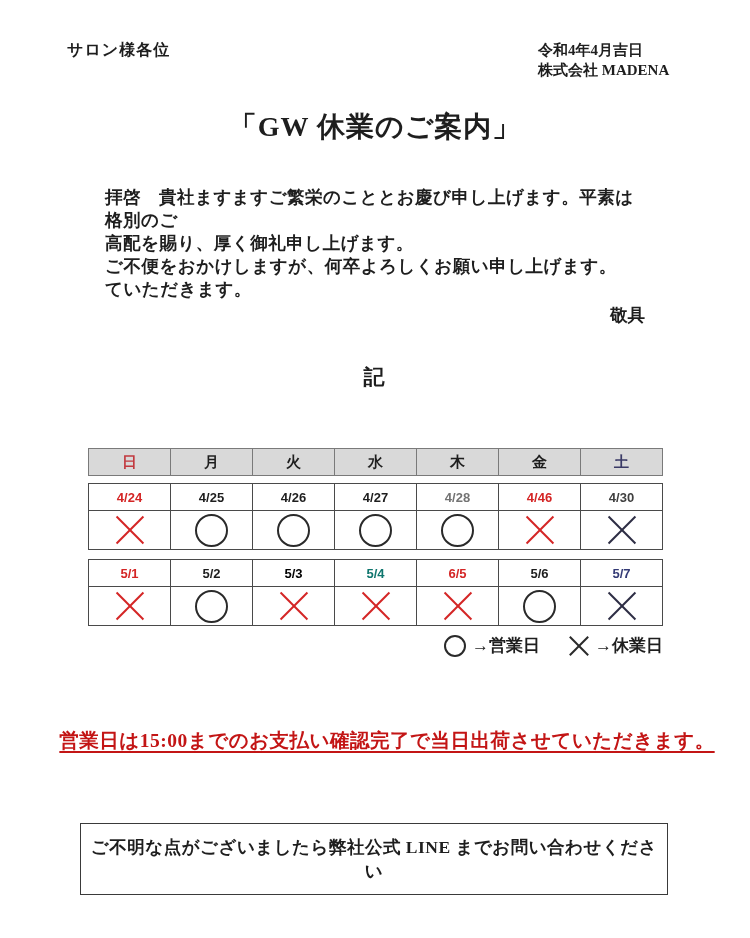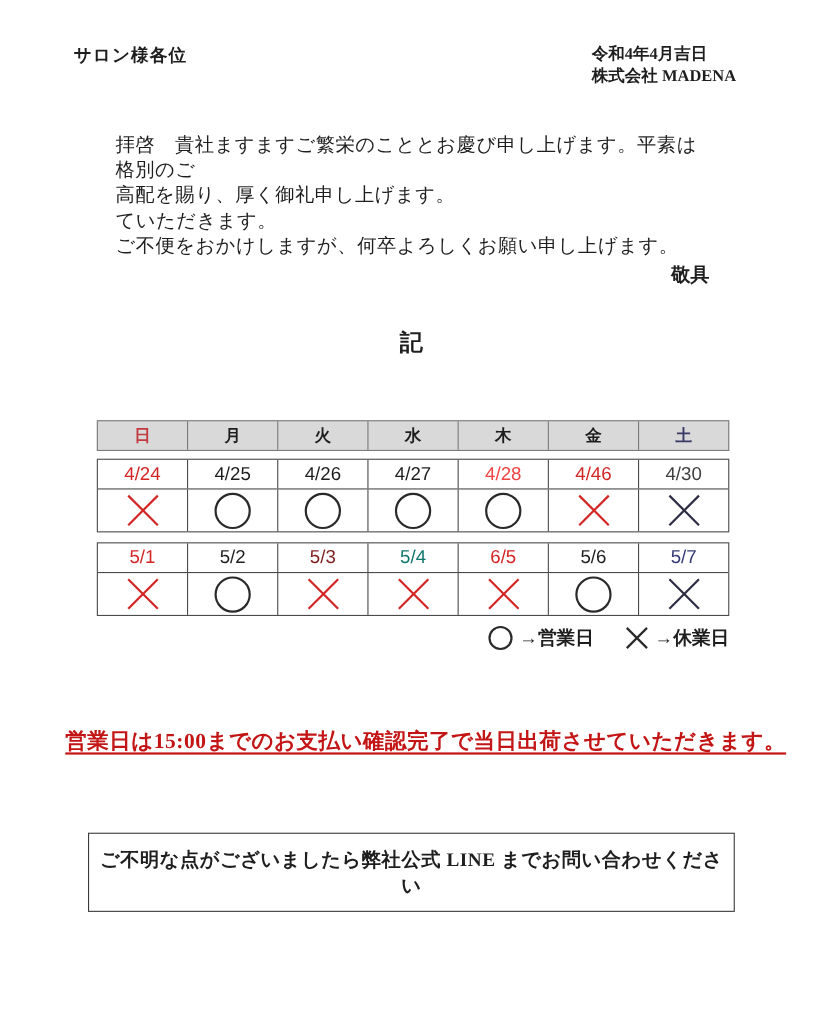--- a/index.html
+++ b/index.html
@@ -41,21 +41,21 @@
     text-align: center;
     font-size: 28px;
     font-weight: bold;
     letter-spacing: 1px;
   }
 
   
   .body-text {
     margin: 40px 100px 0 105px;
     font-size: 17.5px;
-    font-weight: normal;
+    font-weight: bold;
     line-height: 23px;
     letter-spacing: 0.5px;
   }
   .closing {
     margin: 2px 105px 0 0;
     text-align: right;
     font-size: 17.5px;
     font-weight: bold;
   }
   .record-marker {
@@ -98,22 +98,22 @@
   .date-row {
     display: flex;
     height: 27px;
     border-bottom: 1px solid #4a4a4a;
   }
   .date-cell {
     flex: 1;
     display: flex;
     align-items: center;
     justify-content: center;
-    font-size: 17px;
-    font-weight: normal;
+    font-size: 13px;
+    font-weight: bold;
     border-right: 1px solid #4a4a4a;
   }
   .date-cell:last-child { border-right: none; }
   .mark-row { display: flex; height: 38px; }
   .mark-cell {
     flex: 1;
     display: flex;
     align-items: center;
     justify-content: center;
     border-right: 1px solid #4a4a4a;
@@ -198,26 +198,27 @@
 <div class="page">
 
   <div class="letterhead">
     <div class="recipient">サロン様各位</div>
     <div class="issuer">
       <div>令和4年4月吉日</div>
       <div>株式会社 MADENA</div>
     </div>
   </div>
 
+  <h1 class="doc-title">「GW 休業のご案内」</h1>
 
   <div class="body-text">
     <div>拝啓　貴社ますますご繁栄のこととお慶び申し上げます。平素は格別のご</div>
     <div>高配を賜り、厚く御礼申し上げます。</div>
+    <div>ご不便をおかけしますが、何卒よろしくお願い申し上げます。</div>
     <div>ていただきます。</div>
-    <div>ご不便をおかけしますが、何卒よろしくお願い申し上げます。</div>
   </div>
 
   <div class="closing">敬具</div>
 
   <div class="record-marker">記</div>
 
   <div class="calendar">
     <div class="weekday-row">
         <div class="wd-cell" style="color: rgb(194, 58, 64);">日</div>
         <div class="wd-cell" style="color: rgb(30, 30, 30);">月</div>
@@ -227,21 +228,21 @@
         <div class="wd-cell" style="color: rgb(30, 30, 30);">金</div>
         <div class="wd-cell" style="color: rgb(58, 58, 102);">土</div>
       </div>
     <div>
         <div class="week-table">
           <div class="date-row">
             <div class="date-cell" style="color: rgb(212, 37, 37);">4/24</div>
             <div class="date-cell" style="color: rgb(30, 30, 30);">4/25</div>
             <div class="date-cell" style="color: rgb(30, 30, 30);">4/26</div>
             <div class="date-cell" style="color: rgb(30, 30, 30);">4/27</div>
-            <div class="date-cell" style="color: #ef4444;">4/28</div>
+            <div class="date-cell" style="color: #737373;">4/28</div>
             <div class="date-cell" style="color: rgb(212, 37, 37);">4/46</div>
             <div class="date-cell" style="color: #404040;">4/30</div>
           </div>
           <div class="mark-row">
             <div class="mark-cell">
               <span class="mark-x">
                 <i class="b1" style="background: rgb(212, 37, 37);"></i>
                 <i class="b2" style="background: rgb(212, 37, 37);"></i>
               </span>
             </div>
@@ -268,21 +269,21 @@
                 <i class="b1" style="background: rgb(45, 45, 68);"></i>
                 <i class="b2" style="background: rgb(45, 45, 68);"></i>
               </span>
             </div>
           </div>
         </div>
         <div class="week-table">
           <div class="date-row">
             <div class="date-cell" style="color: rgb(212, 37, 37);">5/1</div>
             <div class="date-cell" style="color: rgb(30, 30, 30);">5/2</div>
-            <div class="date-cell" style="color: #7f1d1d; text-align: right;">5/3</div>
+            <div class="date-cell" style="color: #000000; text-align: right;">5/3</div>
             <div class="date-cell" style="color: #0f766e;">5/4</div>
             <div class="date-cell" style="color: rgb(212, 37, 37);">6/5</div>
             <div class="date-cell" style="color: rgb(30, 30, 30);">5/6</div>
             <div class="date-cell" style="color: rgb(51, 58, 117);">5/7</div>
           </div>
           <div class="mark-row">
             <div class="mark-cell">
               <span class="mark-x">
                 <i class="b1" style="background: rgb(212, 37, 37);"></i>
                 <i class="b2" style="background: rgb(212, 37, 37);"></i>

